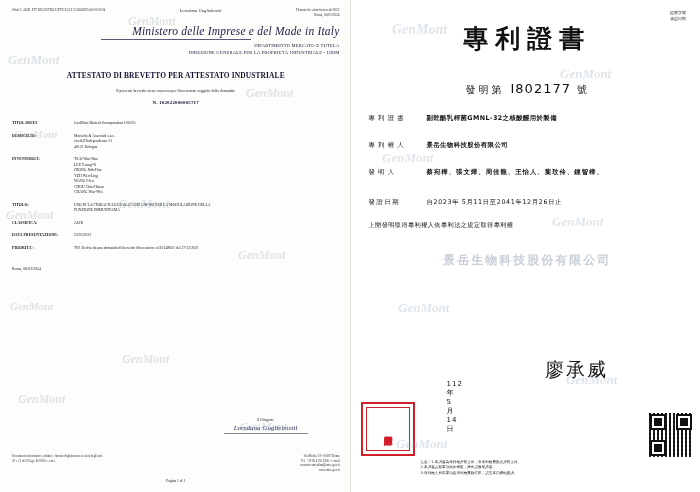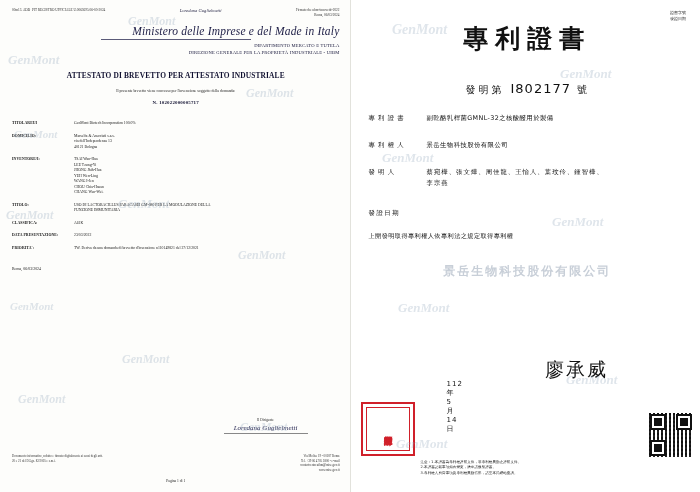--- a/index.html
+++ b/index.html
@@ -53,21 +53,21 @@
 
   .dr-title{text-align:center;font-size:25px;letter-spacing:7px;color:#111;font-family:"DejaVu Sans",sans-serif;font-weight:bold;}
 
   .dr-numline{display:flex;align-items:baseline;justify-content:center;margin-top:26px;font-size:10px;color:#111;letter-spacing:1px;}
   .dr-numline .lbl{letter-spacing:3px;}
   .dr-numline .num{font-size:13px;margin:0 6px;letter-spacing:1px;}
   .dr-numline .unit{letter-spacing:2px;}
 
   .dr-field{display:flex;margin-top:16px;font-size:6.4px;color:#111;line-height:1.7;}
   .dr-field .k{flex:0 0 58px;letter-spacing:3.2px;}
-  .dr-field .v{flex:1;letter-spacing:.4px;}
+  .dr-field .v{flex:1;letter-spacing:.4px;font-weight:bold;}
   .dr-field .v .l2{display:block;}
   .dr-field.invent .v{letter-spacing:1px;}
 
   .dr-term{margin-top:20px;display:flex;font-size:6.4px;color:#111;}
   .dr-term .k{flex:0 0 58px;letter-spacing:1.5px;}
   .dr-term .v{flex:1;letter-spacing:.6px;}
 
   .dr-note{margin-top:14px;font-size:6.2px;color:#111;letter-spacing:.4px;}
 
   .dr-owner{text-align:center;margin-top:22px;font-size:12px;color:#c8cfd8;letter-spacing:2px;font-weight:bold;}
@@ -236,26 +236,26 @@
         <div class="k">專利權人</div>
         <div class="v">
           <span>景岳生物科技股份有限公司</span>
         </div>
       </div>
 
       <div class="dr-field invent">
         <div class="k">發明人</div>
         <div class="v">
           <span>蔡宛樺、張文燁、周佳龍、王怡人、葉玟伶、鍾智樺、</span>
-          <span class="l2">李宗燕</span>
         </div>
       </div>
 
       <div class="dr-term">
         <div class="k">發證日期</div>
+        <div class="v">自2023年 5月11日至2041年12月26日止</div>
       </div>
 
       <div class="dr-note">上開發明取得專利權人依專利法之規定取得專利權</div>
 
       <div class="dr-owner wm-owner">景岳生物科技股份有限公司</div>
 
     </div>
 
     <div class="dr-chief">廖承威</div>
 

